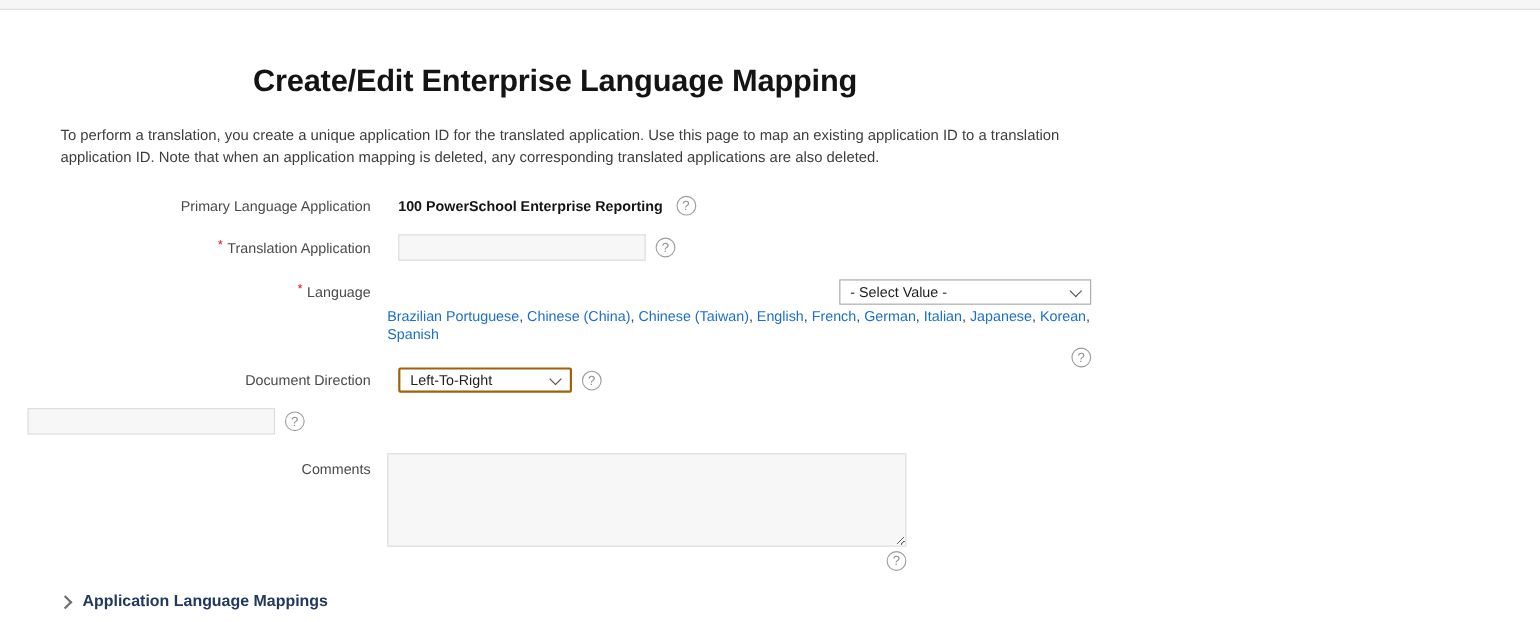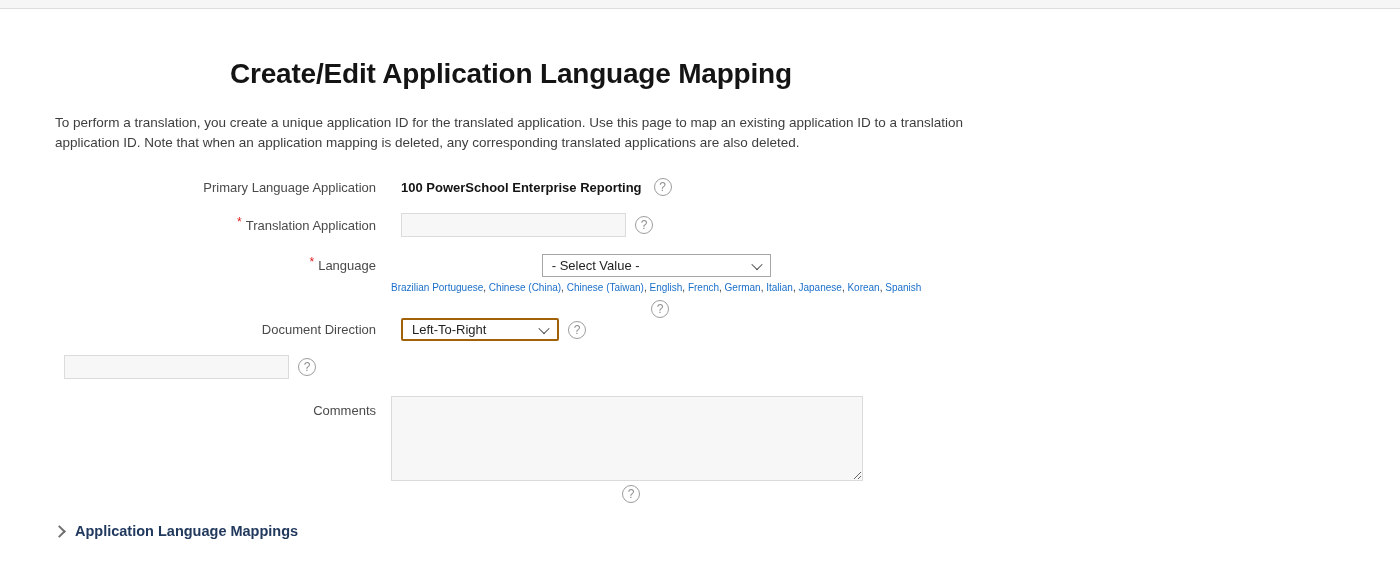--- a/index.html
+++ b/index.html
@@ -2,54 +2,54 @@
 <html><head>
 <meta charset="utf-8">
 <style>
   html,body{margin:0;padding:0;background:#fff;}
   body{font-family:"Liberation Sans","DejaVu Sans",sans-serif;color:#3e3e3e;}
   .screen{position:relative;width:1400px;height:565px;background:#fff;overflow:hidden;}
   .top-strip{height:8px;background:#f6f6f6;border-bottom:1px solid #ddd;}
   .page-title{margin:49px 0 0 230px;font-size:28px;font-weight:700;color:#141414;letter-spacing:-.2px;}
   .page-desc{margin:23px 0 0 55px;width:952px;font-size:13.5px;line-height:20px;color:#3e3e3e;}
   .form{margin-top:25px;}
-  .form-row{display:flex;align-items:center;padding-left:39px;}
+  .form-row{display:flex;align-items:center;}
   .form-row.top-align{align-items:flex-start;}
   .label-cell{width:337px;text-align:right;font-size:13px;color:#4a4a4a;flex:none;}
   .label-cell.select-h{line-height:23px;}
   .label-cell.area-h{padding-top:7px;}
   .control-cell{margin-left:25px;display:flex;align-items:center;}
-  .control-col{margin-left:15px;display:flex;flex-direction:column;align-items:center;}
+  .control-col{margin-left:15px;display:flex;flex-direction:column;align-items:flex-end;}
   .req{color:#e02020;font-size:12px;position:relative;top:-4px;margin-right:4px;}
   .static-value{font-size:13px;font-weight:700;color:#141414;}
   .text-input{width:225px;height:24px;box-sizing:border-box;background:#f7f7f7;border:1px solid #dbdbdb;padding:0 8px;font:13px "Liberation Sans","DejaVu Sans",sans-serif;color:#222;}
   .select-box{display:inline-flex;align-items:center;justify-content:space-between;height:23px;box-sizing:border-box;background:#fff;padding:0 9px;font-size:13px;color:#1f1f1f;cursor:default;}
   .select-lang{width:229px;border:1px solid #a6a6a6;}
   .select-dir{width:158px;border:2px solid #a16207;border-radius:2px;}
   .chev-down{width:7px;height:7px;border-right:1.6px solid #4d4d4d;border-bottom:1.6px solid #4d4d4d;transform:rotate(45deg) translate(-1px,-1px);flex:none;}
   .help-icon{width:18px;height:18px;box-sizing:border-box;border:1px solid #9d9d9d;border-radius:50%;color:#8f8f8f;display:inline-flex;align-items:center;justify-content:center;font-size:12px;line-height:1;flex:none;margin-left:9px;}
   .help-wide{margin-left:12px;}
   .help-below{margin-left:8px;margin-top:4px;}
-  .lang-links{margin-top:3px;font-size:10px;line-height:16px;max-width:640px;}
+  .lang-links{margin-top:3px;font-size:13px;line-height:16px;max-width:640px;}
   .lang-link{color:#1b6fc9;text-decoration:none;cursor:pointer;}
   .lang-sep{color:#3d3d3d;}
   .comments-area{width:472px;height:85px;box-sizing:border-box;background:#f7f7f7;border:1px solid #dbdbdb;padding:6px 8px;font:13px "Liberation Sans","DejaVu Sans",sans-serif;color:#222;resize:both;}
   .mb-a{margin-bottom:17px;} .mb-b{margin-bottom:17px;} .mb-c{}
   .mb-d{margin-bottom:14px;} .mb-e{margin-bottom:17px;}
   .section-header{margin:20px 0 0 55px;display:flex;align-items:center;cursor:pointer;}
   .chev-right{width:7px;height:7px;border-top:2px solid #6f6f6f;border-right:2px solid #6f6f6f;transform:rotate(45deg);flex:none;margin-right:11px;}
   .section-title{font-size:14.5px;font-weight:700;color:#22395e;}
 </style>
 </head>
 <body>
 
 <div class="screen">
   <div class="top-strip"></div>
 
-  <h1 class="page-title">Create/Edit Application Language Mapping</h1>
+  <h1 class="page-title">Create/Edit Enterprise Language Mapping</h1>
 
   <p class="page-desc">To perform a translation, you create a unique application ID for the translated application. Use this page to map an existing application ID to a translation application ID. Note that when an application mapping is deleted, any corresponding translated applications are also deleted.</p>
 
   <div class="form">
 
     <div class="form-row mb-a">
       <div class="label-cell">Primary Language Application</div>
       <div class="control-cell">
         <span class="static-value">100 PowerSchool Enterprise Reporting</span>
         <span class="help-icon help-wide">?</span>

